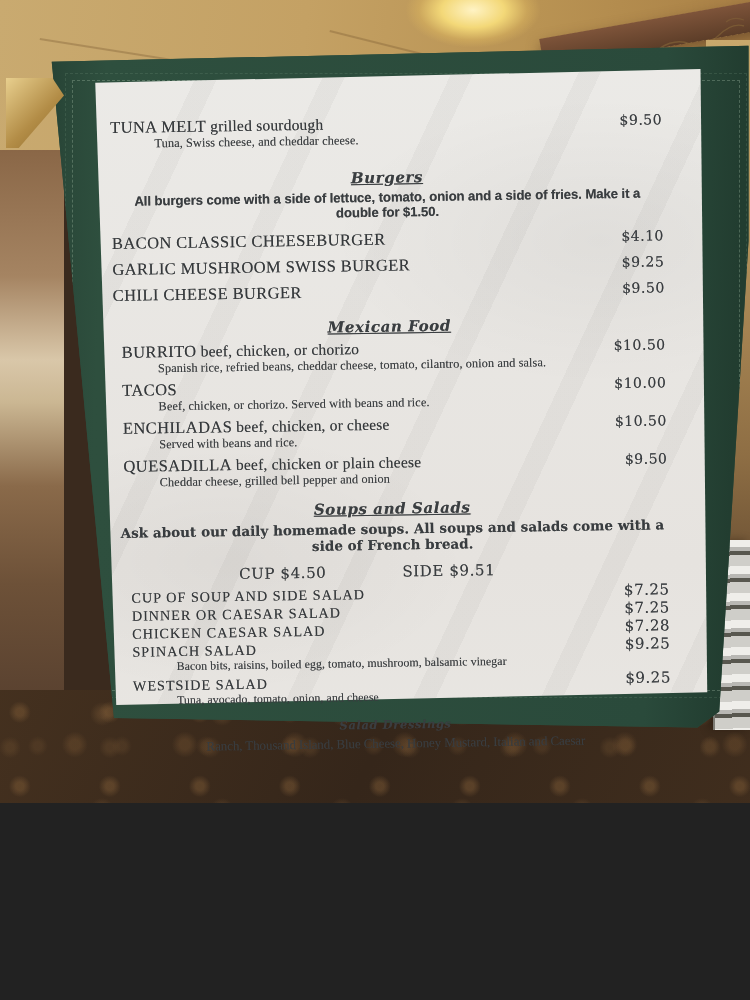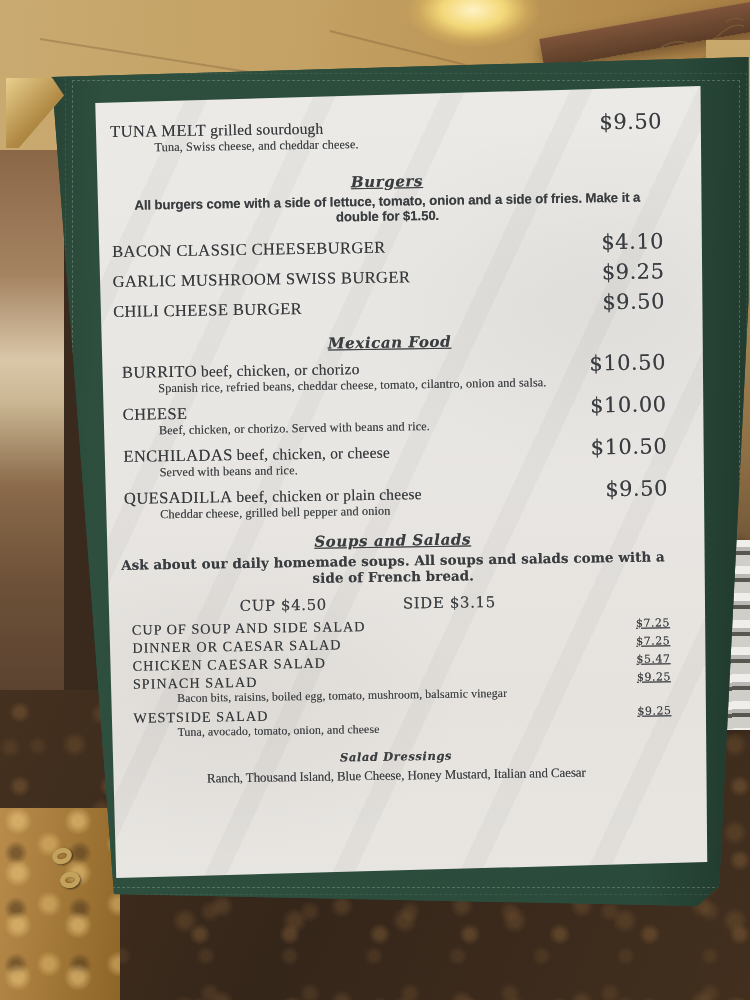--- a/index.html
+++ b/index.html
@@ -1,18 +1,18 @@
 <!DOCTYPE html>
 <html style="--holder-green: #2c4a3b; --holder-green-dark: #1d332a; --paper: #eae8e4; --ink: #35393c; --ceiling-tan: #c4a164; --beam-brown: #6b4730; --light-glow: #f9e9a8; --table-brown: #35261a; --table-gold: #a97f3f; --dispenser-chrome: #c9c9c5;"><head>
 <meta charset="utf-8">
 <style>
   html,body{margin:0;padding:0;background:#222;}
   *{box-sizing:border-box;}
   .scene{
-    position:relative;width:750px;height:1000px;overflow:hidden;
+    position:relative;width:750px;height:803px;overflow:hidden;
     font-family:"Liberation Serif",serif;background:#3a2a1e;
   }
 
   
   .ceiling{
     position:absolute;left:0;top:0;width:750px;height:190px;
     background:
       radial-gradient(90px 50px at 473px 10px, #fff3c4 0%, #f3d878 35%, rgba(216,178,94,.55) 60%, rgba(200,160,80,0) 75%),
       linear-gradient(96deg,#c9aa70 0%,#c4a164 40%,#b99353 70%,#a87f45 100%);
   }
@@ -124,31 +124,31 @@
   }
   .section-soups .note{font-family:"DejaVu Serif",serif;font-weight:600;font-size:13.4px;letter-spacing:.1px;}
   .section-dressings .note{font-family:"Liberation Serif",serif;font-weight:normal;font-size:13px;margin-top:1px;}
   .section-dressings .heading-text{font-size:11.5px;text-decoration:none;}
   .sizes-row{display:flex;justify-content:center;gap:76px;transform:translateX(-26px);
     font-family:"DejaVu Serif",serif;font-size:15px;letter-spacing:.6px;margin:6px 0 4px;color:#3a3e41;}
   .menu-item{margin-bottom:3px;}
   .item-main{display:flex;justify-content:space-between;align-items:baseline;}
   .item-name{font-size:16.5px;letter-spacing:.4px;font-family:"Liberation Serif",serif;}
   .item-qualifier{font-size:15.5px;letter-spacing:.2px;}
-  .item-price{font-family:"DejaVu Serif",serif;font-size:21px;letter-spacing:.5px;white-space:nowrap;color:#393d41;}
+  .item-price{font-family:"DejaVu Serif",serif;font-size:14px;letter-spacing:.5px;white-space:nowrap;color:#393d41;}
   .item-desc{font-size:12.3px;margin:-1px 0 2px 44px;letter-spacing:.1px;color:#3b3f42;}
   .section-sandwiches{margin-bottom:21px;}
   .section-burgers .menu-item{margin-bottom:6px;}
   .section-burgers{margin-bottom:16px;}
   .section-mexican .menu-item{margin-bottom:4px;}
   .section-mexican .item-main{padding-left:8px;}
   .section-soups .menu-item{margin-bottom:0;}
   .section-soups .item-main{padding-left:14px;}
   .section-soups .item-name{font-size:14.2px;letter-spacing:1px;}
-  .section-soups .item-price{font-size:11px;text-decoration:underline;}
+  .section-soups .item-price{font-size:15px;}
   .section-soups .item-desc{font-size:11.8px;margin-left:58px;}
   .section-soups{margin-bottom:10px;}
 </style>
 </head>
 <body>
 
 <div class="scene">
 
   <div class="ceiling">
     <div class="ceiling-seam seam1"></div>
@@ -208,21 +208,21 @@
           <div class="heading-row"><span class="heading-text">Mexican Food</span></div>
           <div class="menu-item">
             <div class="item-main">
               <span class="item-namewrap"><span class="item-name">BURRITO</span> <span class="item-qualifier">beef, chicken, or chorizo</span></span>
               <span class="item-price">$10.50</span>
             </div>
             <div class="item-desc">Spanish rice, refried beans, cheddar cheese, tomato, cilantro, onion and salsa.</div>
           </div>
           <div class="menu-item">
             <div class="item-main">
-              <span class="item-namewrap"><span class="item-name">CHEESE</span></span>
+              <span class="item-namewrap"><span class="item-name">TACOS</span></span>
               <span class="item-price">$10.00</span>
             </div>
             <div class="item-desc">Beef, chicken, or chorizo. Served with beans and rice.</div>
           </div>
           <div class="menu-item">
             <div class="item-main">
               <span class="item-namewrap"><span class="item-name">ENCHILADAS</span> <span class="item-qualifier">beef, chicken, or cheese</span></span>
               <span class="item-price">$10.50</span>
             </div>
             <div class="item-desc">Served with beans and rice.</div>
@@ -233,38 +233,38 @@
               <span class="item-price">$9.50</span>
             </div>
             <div class="item-desc">Cheddar cheese, grilled bell pepper and onion</div>
           </div>
         </div>
         <div class="menu-section section-soups">
           <div class="heading-row"><span class="heading-text">Soups and Salads</span></div>
           <div class="note">Ask about our daily homemade soups. All soups and salads come with a side of French bread.</div>
           <div class="sizes-row">
             <span class="size-option"><span class="size-label">CUP</span> <span class="size-price">$4.50</span></span>
-            <span class="size-option"><span class="size-label">SIDE</span> <span class="size-price">$3.15</span></span>
+            <span class="size-option"><span class="size-label">SIDE</span> <span class="size-price">$9.51</span></span>
           </div>
           <div class="menu-item">
             <div class="item-main">
               <span class="item-namewrap"><span class="item-name">CUP OF SOUP AND SIDE SALAD</span></span>
               <span class="item-price">$7.25</span>
             </div>
           </div>
           <div class="menu-item">
             <div class="item-main">
               <span class="item-namewrap"><span class="item-name">DINNER OR CAESAR SALAD</span></span>
               <span class="item-price">$7.25</span>
             </div>
           </div>
           <div class="menu-item">
             <div class="item-main">
               <span class="item-namewrap"><span class="item-name">CHICKEN CAESAR SALAD</span></span>
-              <span class="item-price">$5.47</span>
+              <span class="item-price">$7.28</span>
             </div>
           </div>
           <div class="menu-item">
             <div class="item-main">
               <span class="item-namewrap"><span class="item-name">SPINACH SALAD</span></span>
               <span class="item-price">$9.25</span>
             </div>
             <div class="item-desc">Bacon bits, raisins, boiled egg, tomato, mushroom, balsamic vinegar</div>
           </div>
           <div class="menu-item">

